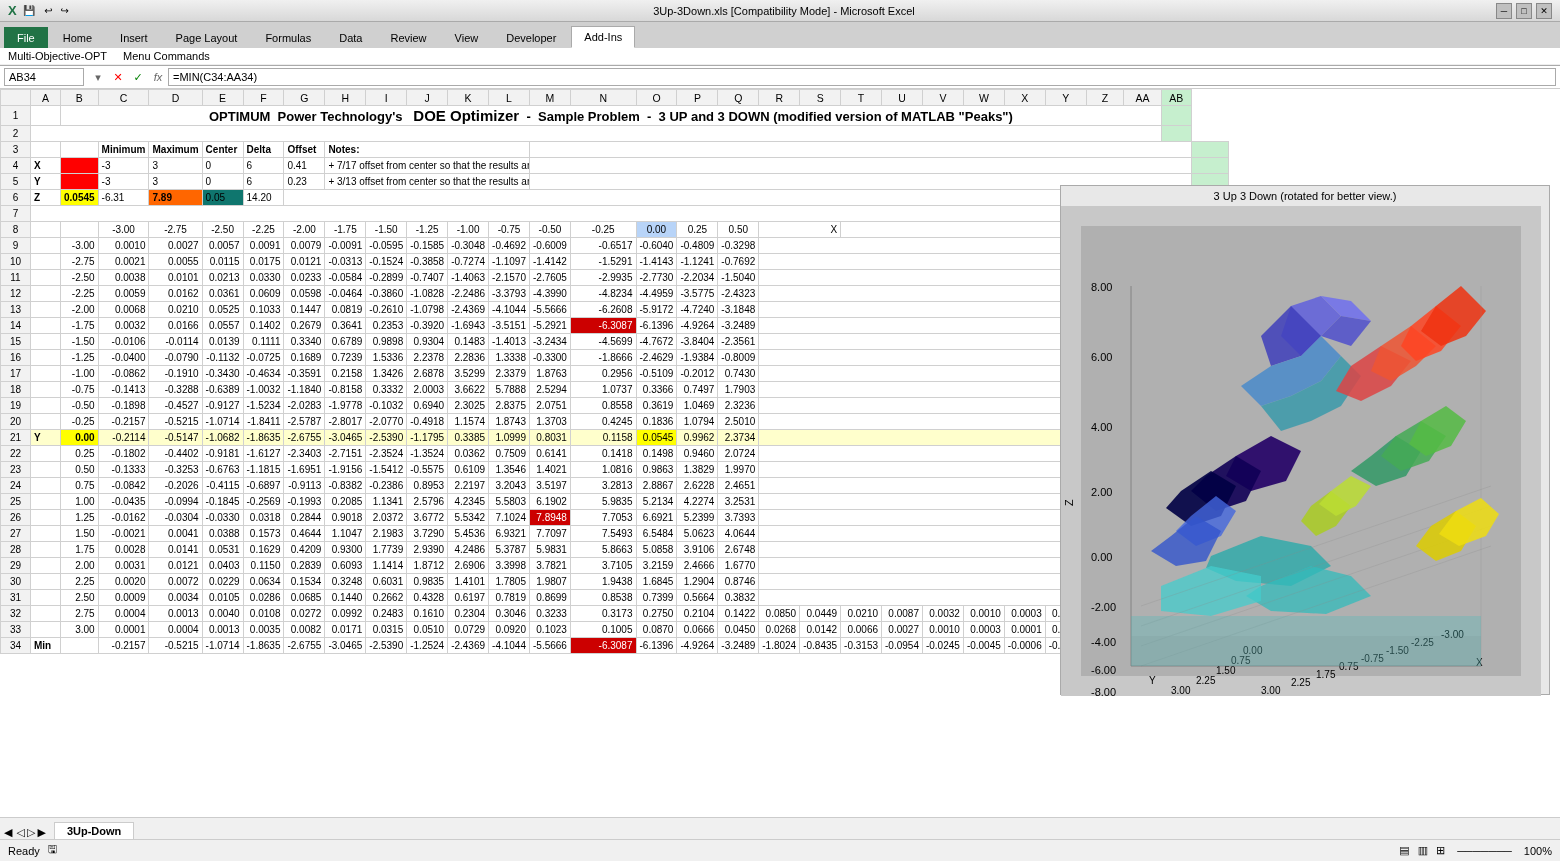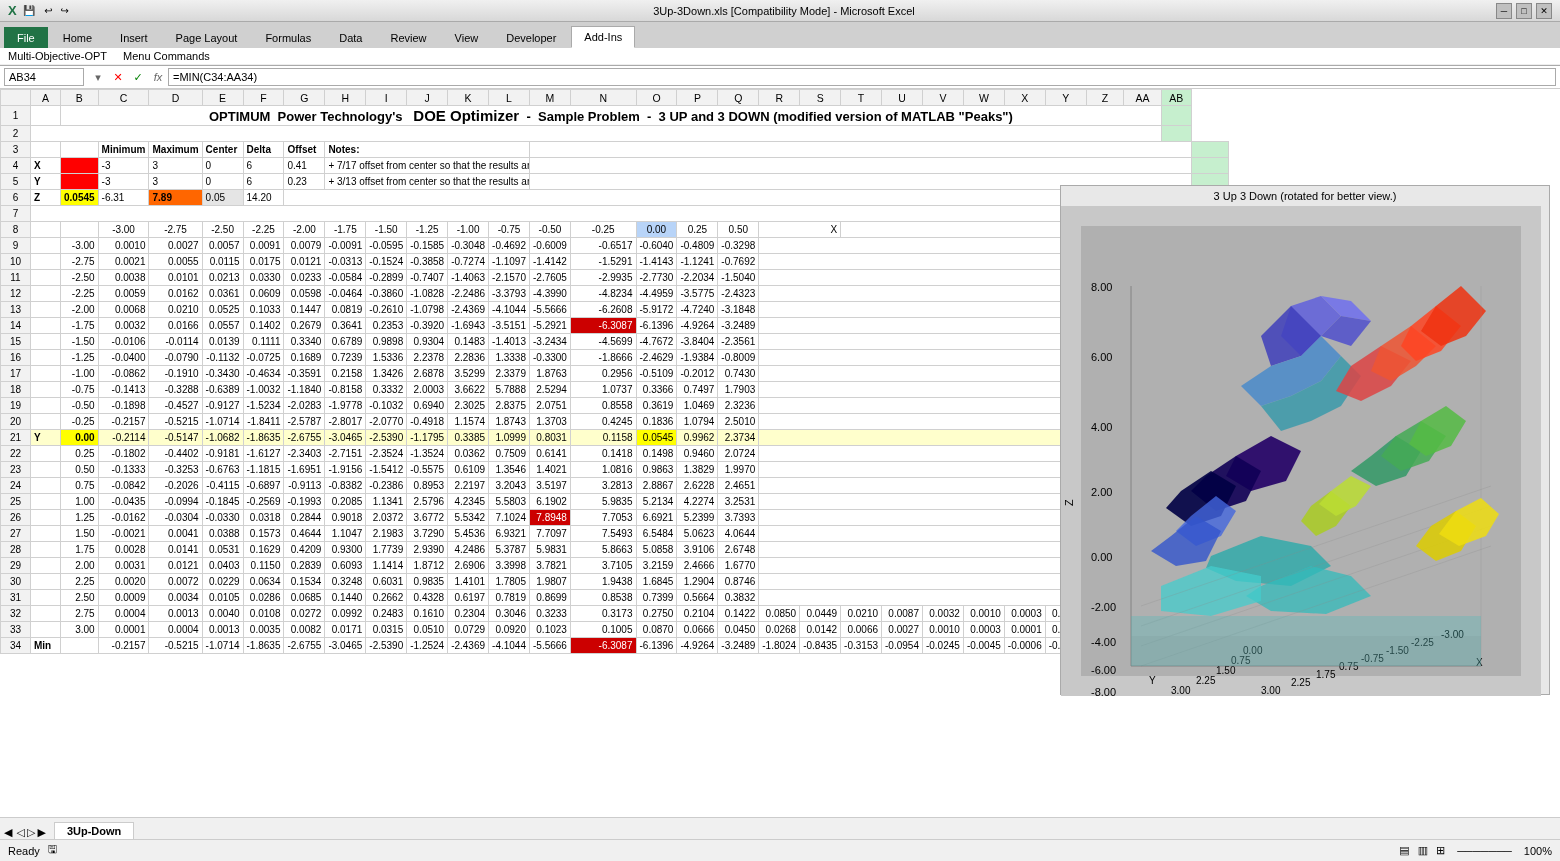--- a/index.html
+++ b/index.html
@@ -297,21 +297,21 @@
           <td colspan="16"></td>
           <td style="background:#c6efce;"></td>
         </tr>
 
         <tr>
           <td class="row-header">6</td>
           <td style="font-weight:bold;">Z</td>
           <td style="background:#ffff00;font-weight:bold;">0.0545</td>
           <td>-6.31</td>
           <td style="background:#ff6600;color:#000;font-weight:bold;">7.89</td>
-          <td style="background:#e5e5e5;">0.05</td>
+          <td style="background:#0f766e;">0.05</td>
           <td>14.20</td>
           <td colspan="22"></td>
           <td style="background:#c6efce;"></td>
         </tr>
 
         <tr>
           <td class="row-header">7</td>
           <td colspan="27"></td>
           <td style="background:#c6efce;"></td>
         </tr>

